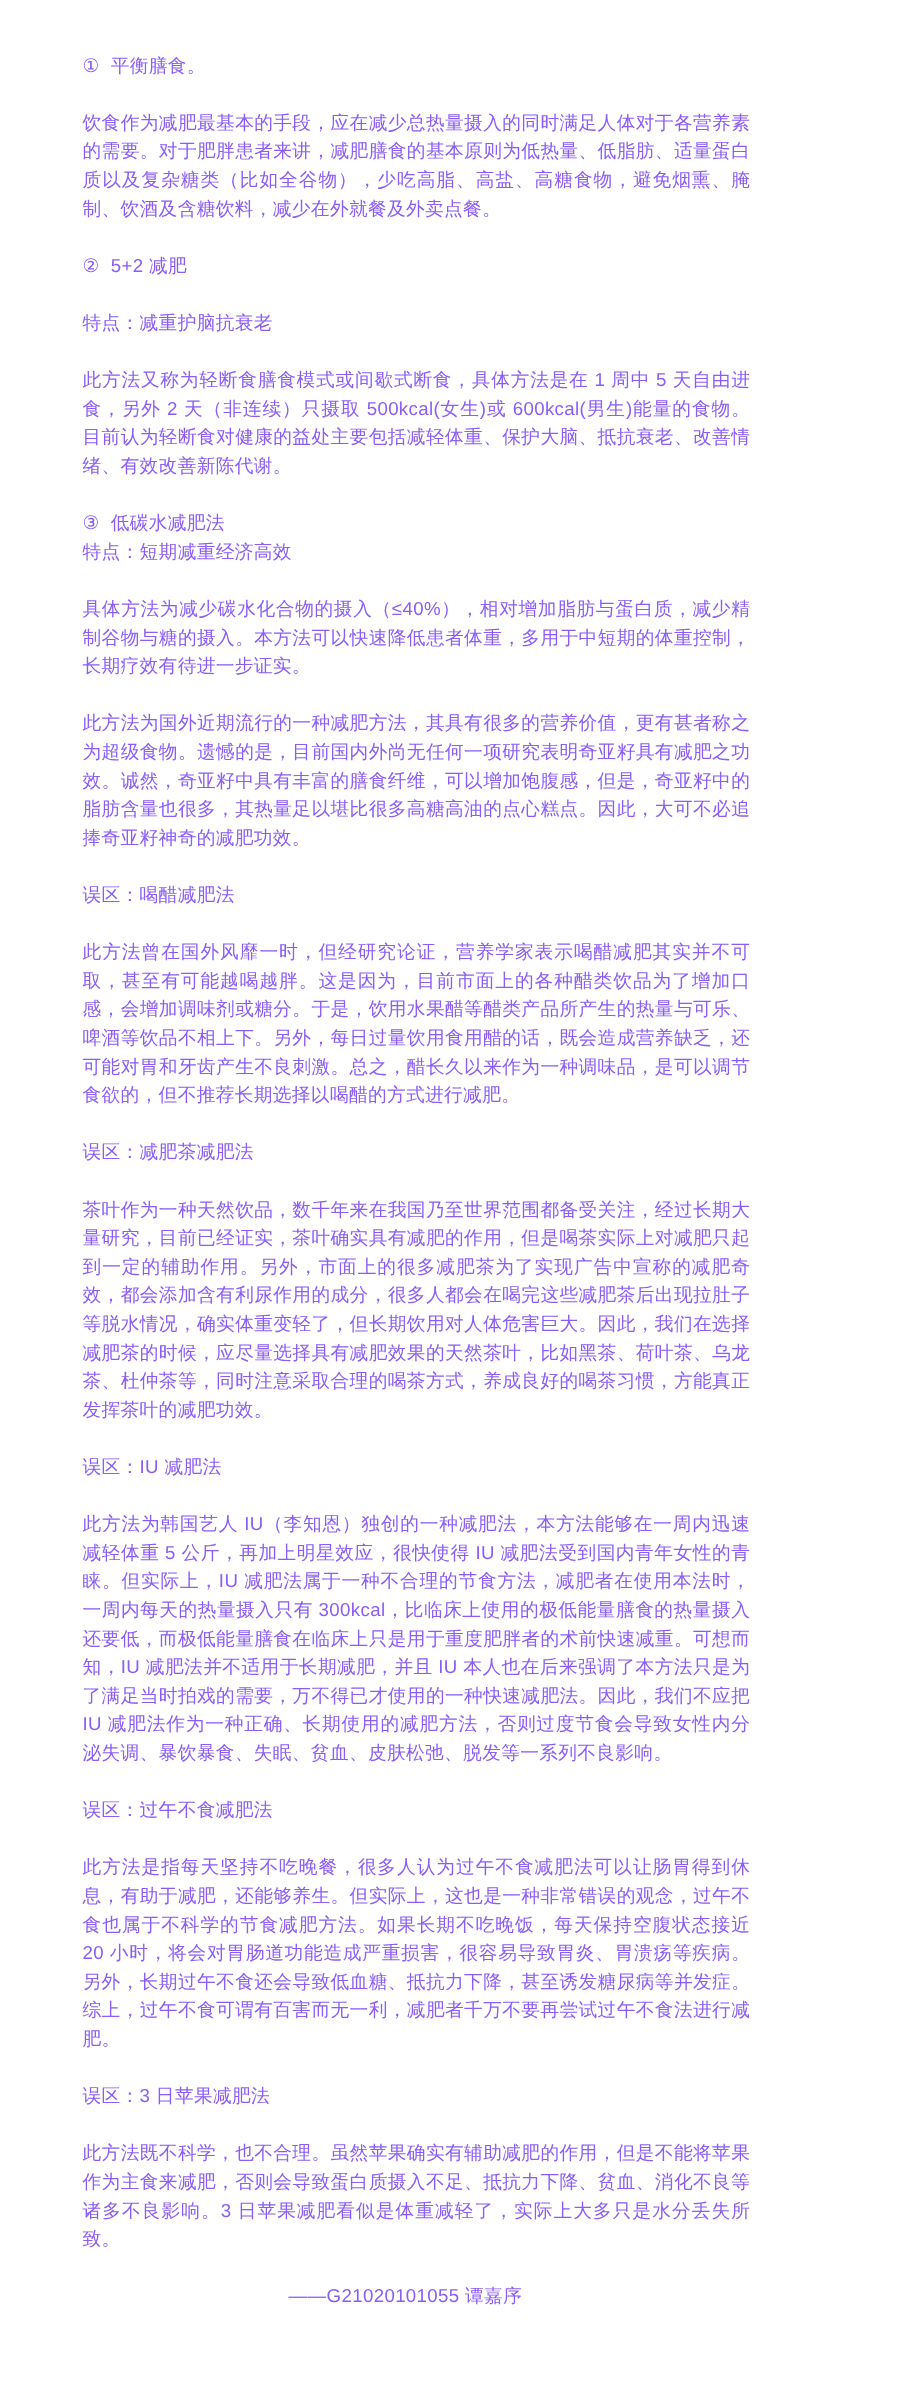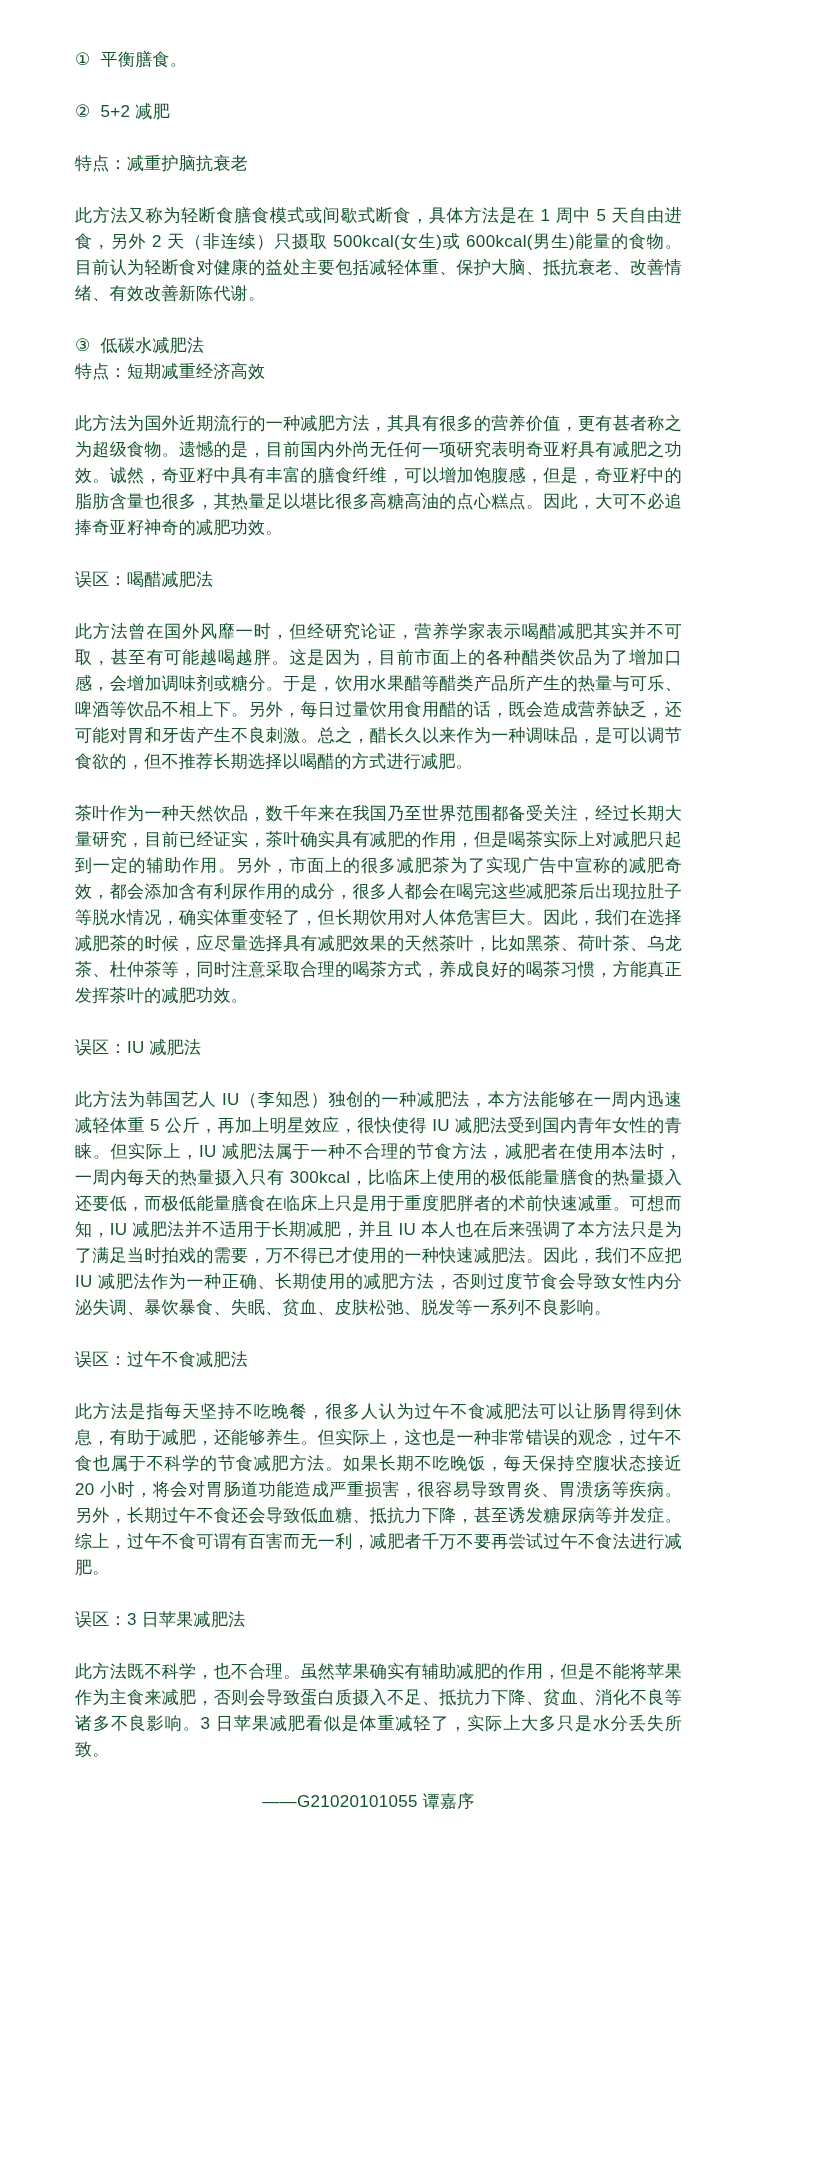--- a/index.html
+++ b/index.html
@@ -11,47 +11,50 @@
     position:relative;
     width:704px;
     height:2167px;
     box-sizing:border-box;
     padding:47px 22px 0 75px;
     background:#ffffff;
     font-family:"Liberation Sans","DejaVu Sans",sans-serif;
     font-size:17px;
     line-height:26px;
     letter-spacing:0.3px;
-    color:#14532d;
+    color:#8b5cf6;
     overflow:hidden;
   }
   .blk{
     margin:0 0 26px 0;
     white-space:pre-wrap;
     text-align:justify;
     word-break:break-word;
   }
   .signature{
     text-align:center;
     padding-right:20px;
   }
 </style>
 </head>
 <body>
 
 <div class="page">
   <p class="blk">①  平衡膳食。</p>
+  <p class="blk">饮食作为减肥最基本的手段，应在减少总热量摄入的同时满足人体对于各营养素的需要。对于肥胖患者来讲，减肥膳食的基本原则为低热量、低脂肪、适量蛋白质以及复杂糖类（比如全谷物），少吃高脂、高盐、高糖食物，避免烟熏、腌制、饮酒及含糖饮料，减少在外就餐及外卖点餐。</p>
   <p class="blk">②  5+2 减肥</p>
   <p class="blk">特点：减重护脑抗衰老</p>
   <p class="blk">此方法又称为轻断食膳食模式或间歇式断食，具体方法是在 1 周中 5 天自由进食，另外 2 天（非连续）只摄取 500kcal(女生)或 600kcal(男生)能量的食物。目前认为轻断食对健康的益处主要包括减轻体重、保护大脑、抵抗衰老、改善情绪、有效改善新陈代谢。</p>
   <p class="blk">③  低碳水减肥法
 特点：短期减重经济高效</p>
+  <p class="blk">具体方法为减少碳水化合物的摄入（≤40%），相对增加脂肪与蛋白质，减少精制谷物与糖的摄入。本方法可以快速降低患者体重，多用于中短期的体重控制，长期疗效有待进一步证实。</p>
   <p class="blk">此方法为国外近期流行的一种减肥方法，其具有很多的营养价值，更有甚者称之为超级食物。遗憾的是，目前国内外尚无任何一项研究表明奇亚籽具有减肥之功效。诚然，奇亚籽中具有丰富的膳食纤维，可以增加饱腹感，但是，奇亚籽中的脂肪含量也很多，其热量足以堪比很多高糖高油的点心糕点。因此，大可不必追捧奇亚籽神奇的减肥功效。</p>
   <p class="blk">误区：喝醋减肥法</p>
   <p class="blk">此方法曾在国外风靡一时，但经研究论证，营养学家表示喝醋减肥其实并不可取，甚至有可能越喝越胖。这是因为，目前市面上的各种醋类饮品为了增加口感，会增加调味剂或糖分。于是，饮用水果醋等醋类产品所产生的热量与可乐、啤酒等饮品不相上下。另外，每日过量饮用食用醋的话，既会造成营养缺乏，还可能对胃和牙齿产生不良刺激。总之，醋长久以来作为一种调味品，是可以调节食欲的，但不推荐长期选择以喝醋的方式进行减肥。</p>
+  <p class="blk">误区：减肥茶减肥法</p>
   <p class="blk">茶叶作为一种天然饮品，数千年来在我国乃至世界范围都备受关注，经过长期大量研究，目前已经证实，茶叶确实具有减肥的作用，但是喝茶实际上对减肥只起到一定的辅助作用。另外，市面上的很多减肥茶为了实现广告中宣称的减肥奇效，都会添加含有利尿作用的成分，很多人都会在喝完这些减肥茶后出现拉肚子等脱水情况，确实体重变轻了，但长期饮用对人体危害巨大。因此，我们在选择减肥茶的时候，应尽量选择具有减肥效果的天然茶叶，比如黑茶、荷叶茶、乌龙茶、杜仲茶等，同时注意采取合理的喝茶方式，养成良好的喝茶习惯，方能真正发挥茶叶的减肥功效。</p>
   <p class="blk">误区：IU 减肥法</p>
   <p class="blk">此方法为韩国艺人 IU（李知恩）独创的一种减肥法，本方法能够在一周内迅速减轻体重 5 公斤，再加上明星效应，很快使得 IU 减肥法受到国内青年女性的青睐。但实际上，IU 减肥法属于一种不合理的节食方法，减肥者在使用本法时，一周内每天的热量摄入只有 300kcal，比临床上使用的极低能量膳食的热量摄入还要低，而极低能量膳食在临床上只是用于重度肥胖者的术前快速减重。可想而知，IU 减肥法并不适用于长期减肥，并且 IU 本人也在后来强调了本方法只是为了满足当时拍戏的需要，万不得已才使用的一种快速减肥法。因此，我们不应把 IU 减肥法作为一种正确、长期使用的减肥方法，否则过度节食会导致女性内分泌失调、暴饮暴食、失眠、贫血、皮肤松弛、脱发等一系列不良影响。</p>
   <p class="blk">误区：过午不食减肥法</p>
   <p class="blk">此方法是指每天坚持不吃晚餐，很多人认为过午不食减肥法可以让肠胃得到休息，有助于减肥，还能够养生。但实际上，这也是一种非常错误的观念，过午不食也属于不科学的节食减肥方法。如果长期不吃晚饭，每天保持空腹状态接近 20 小时，将会对胃肠道功能造成严重损害，很容易导致胃炎、胃溃疡等疾病。另外，长期过午不食还会导致低血糖、抵抗力下降，甚至诱发糖尿病等并发症。综上，过午不食可谓有百害而无一利，减肥者千万不要再尝试过午不食法进行减肥。</p>
   <p class="blk">误区：3 日苹果减肥法</p>
   <p class="blk">此方法既不科学，也不合理。虽然苹果确实有辅助减肥的作用，但是不能将苹果作为主食来减肥，否则会导致蛋白质摄入不足、抵抗力下降、贫血、消化不良等诸多不良影响。3 日苹果减肥看似是体重减轻了，实际上大多只是水分丢失所致。</p>
   <p class="blk signature">——G21020101055 谭嘉序</p>
 </div>
 

